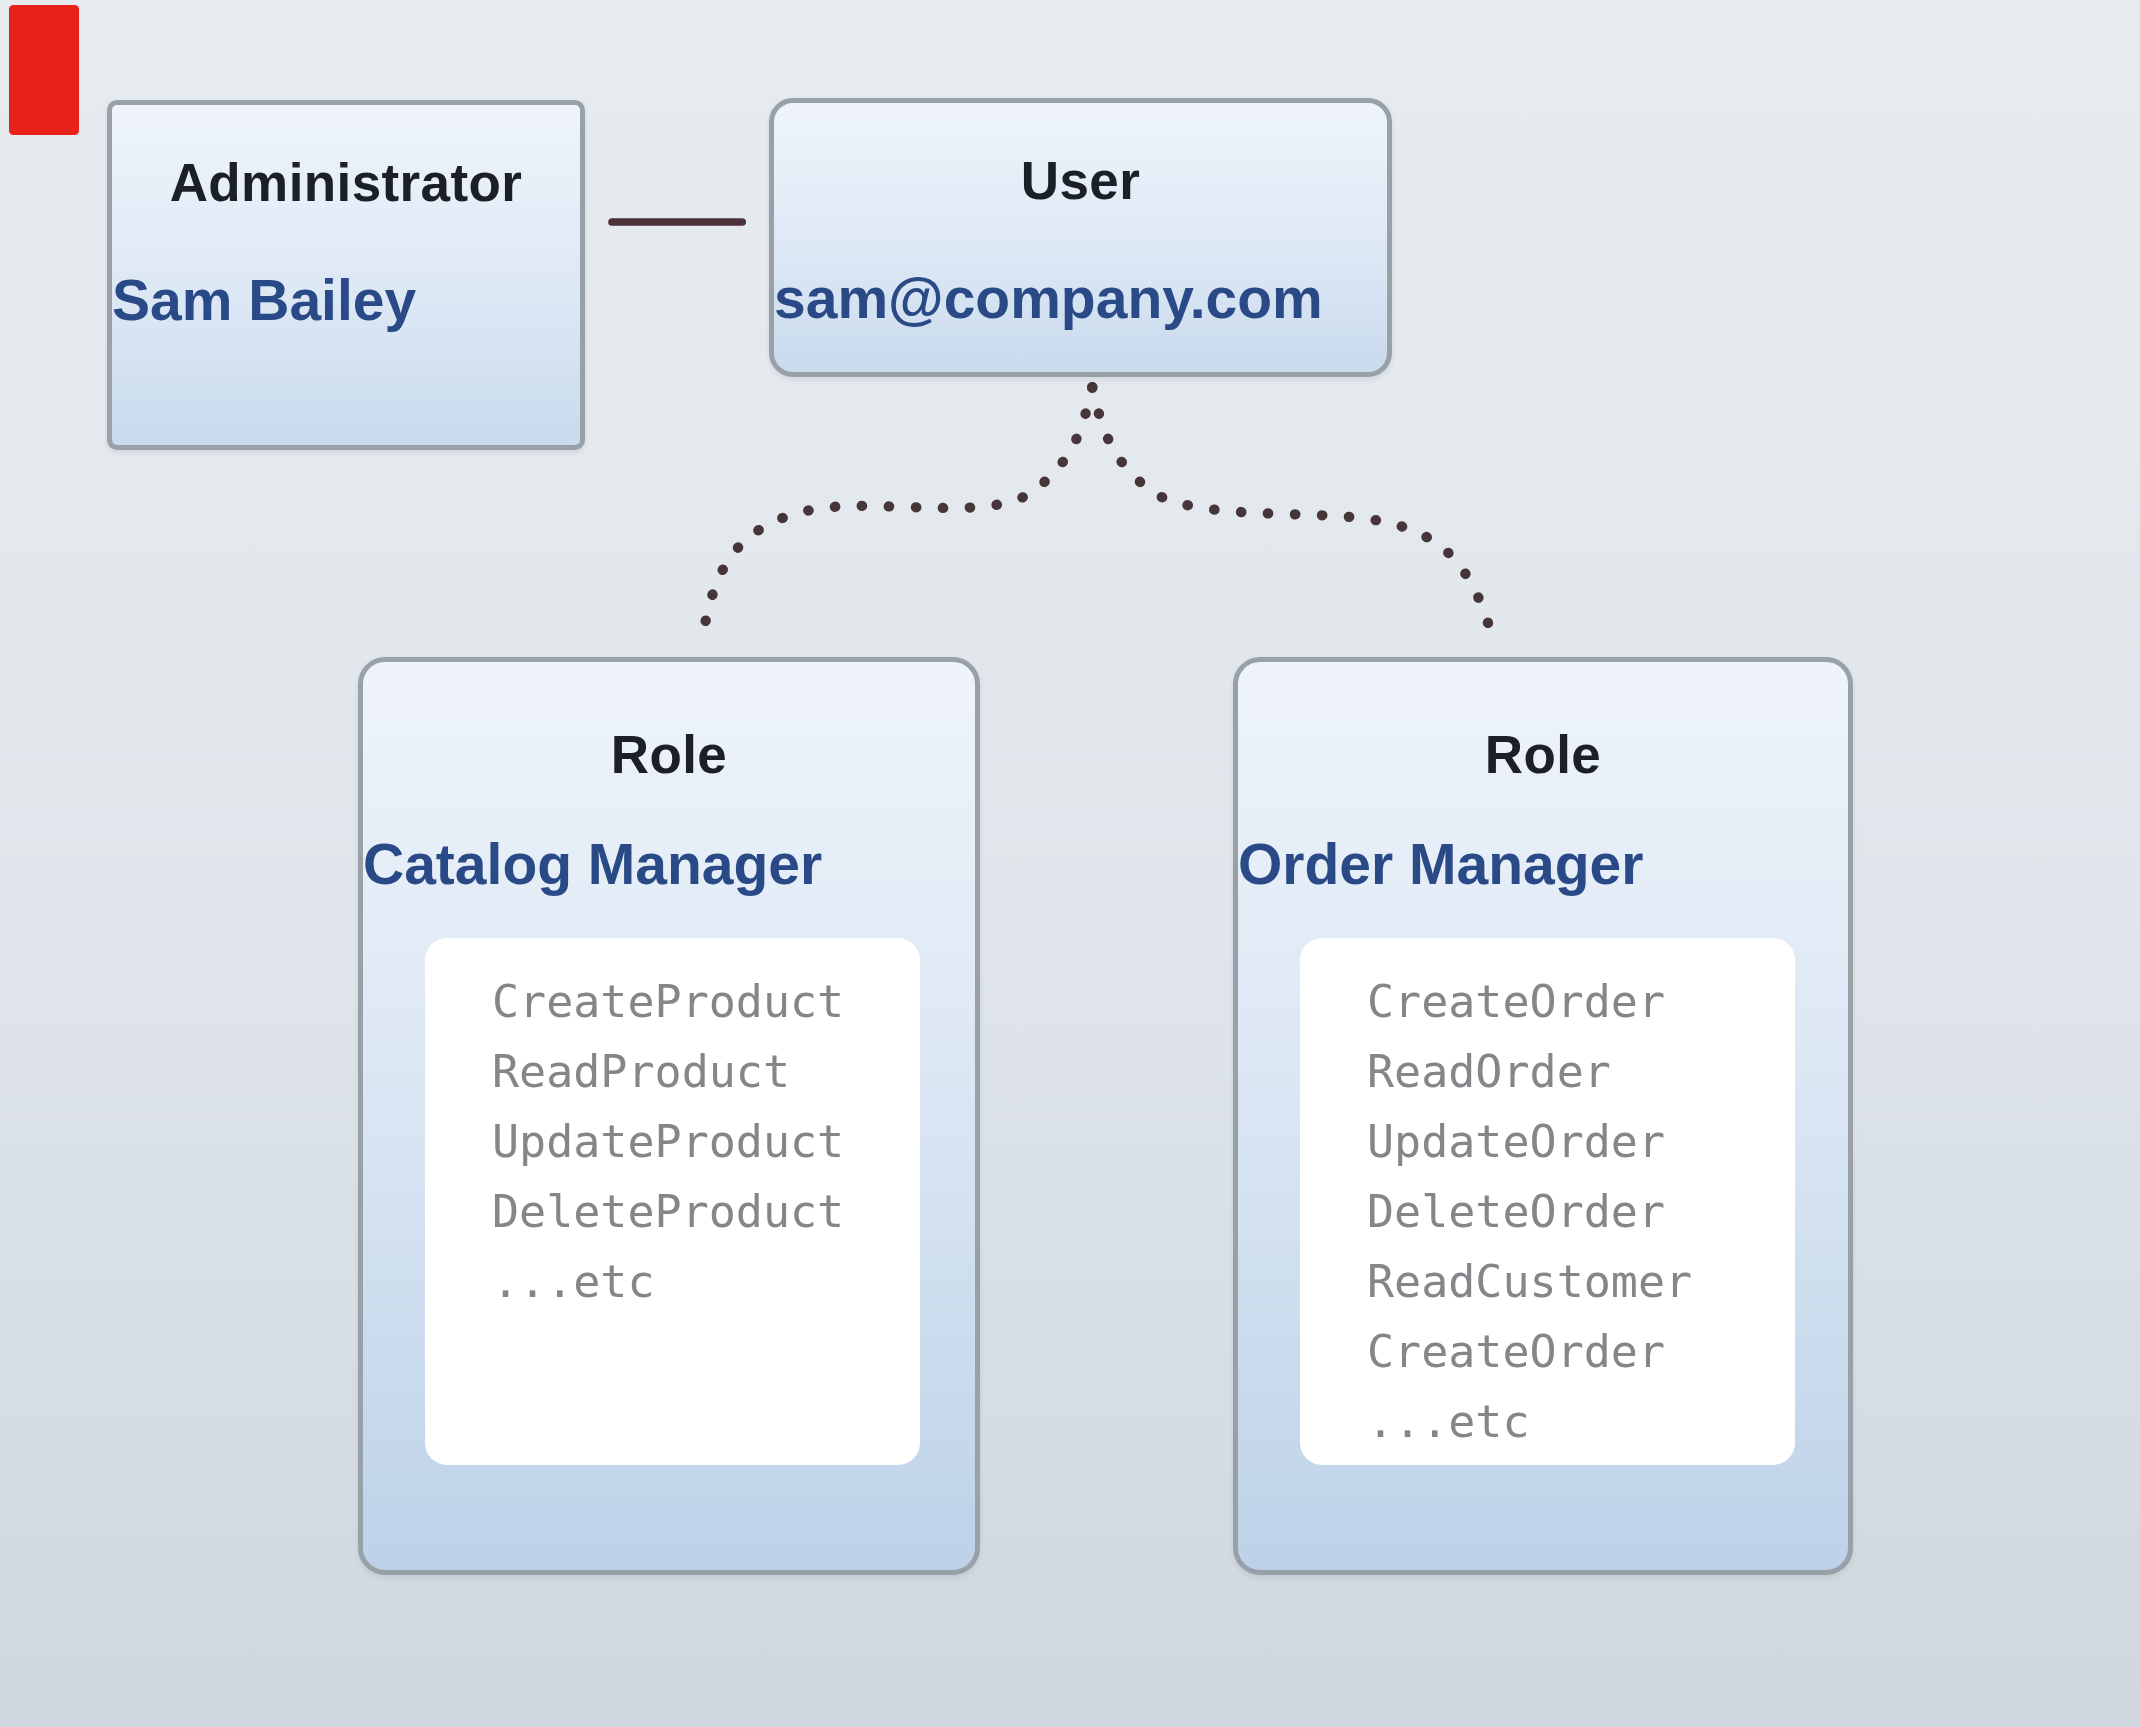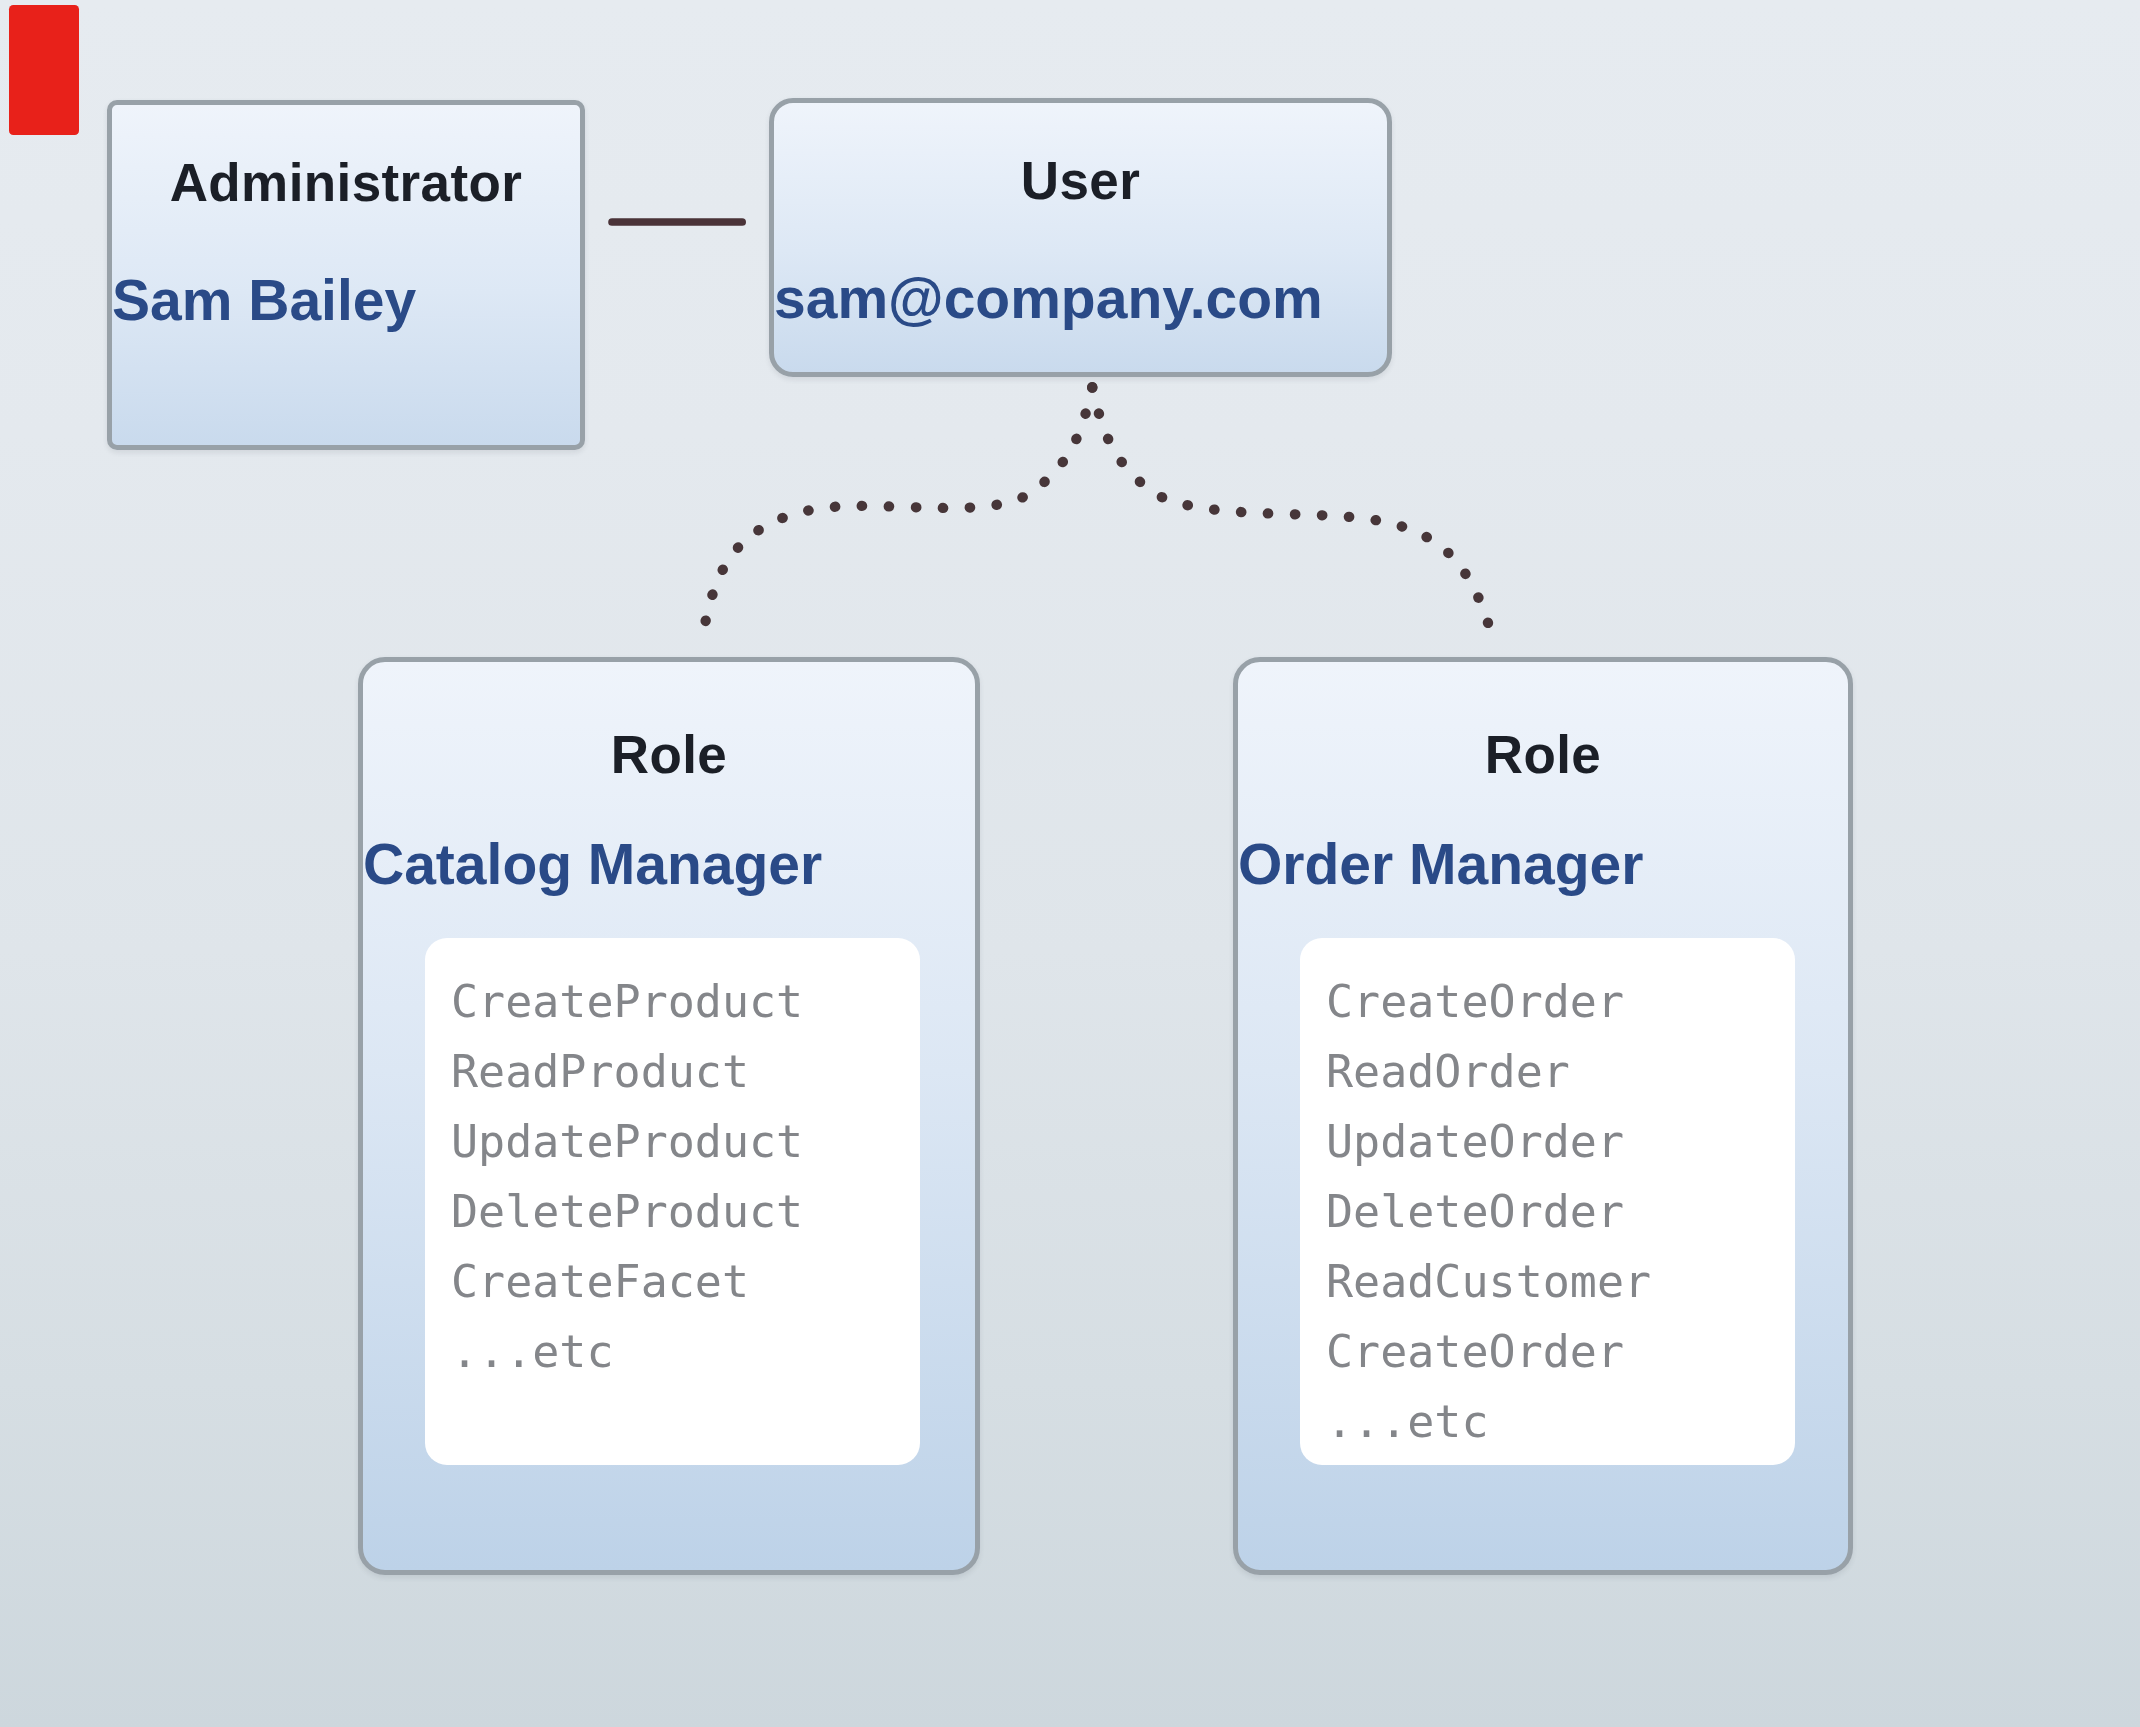--- a/index.html
+++ b/index.html
@@ -107,20 +107,21 @@
     background: var(--panel_bg);
   }
 
   .perm-list {
     padding: 29px 16px 0 26px;
     font-family: "DejaVu Sans Mono", monospace;
     font-size: 45px;
     line-height: 70px;
     color: var(--mono_color);
     white-space: nowrap;
+    margin-left: 41px;
   }
 </style>
 </head>
 <body>
 
 <div class="canvas">
 
   <div class="red-marker"></div>
 
   <svg class="links" viewBox="0 0 2500 2018" aria-hidden="true">
@@ -149,21 +150,20 @@
 
   <div class="card role card-role-left">
     <div class="card-title">Role</div>
     <div class="card-value">Catalog Manager</div>
     <div class="perm-panel">
       <div class="perm-list">
           <div>CreateProduct</div>
           <div>ReadProduct</div>
           <div>UpdateProduct</div>
           <div>DeleteProduct</div>
-          <div>CreateFacet</div>
           <div>...etc</div>
         </div>
     </div>
   </div>
 
   <div class="card role card-role-right">
     <div class="card-title">Role</div>
     <div class="card-value">Order Manager</div>
     <div class="perm-panel">
       <div class="perm-list">

